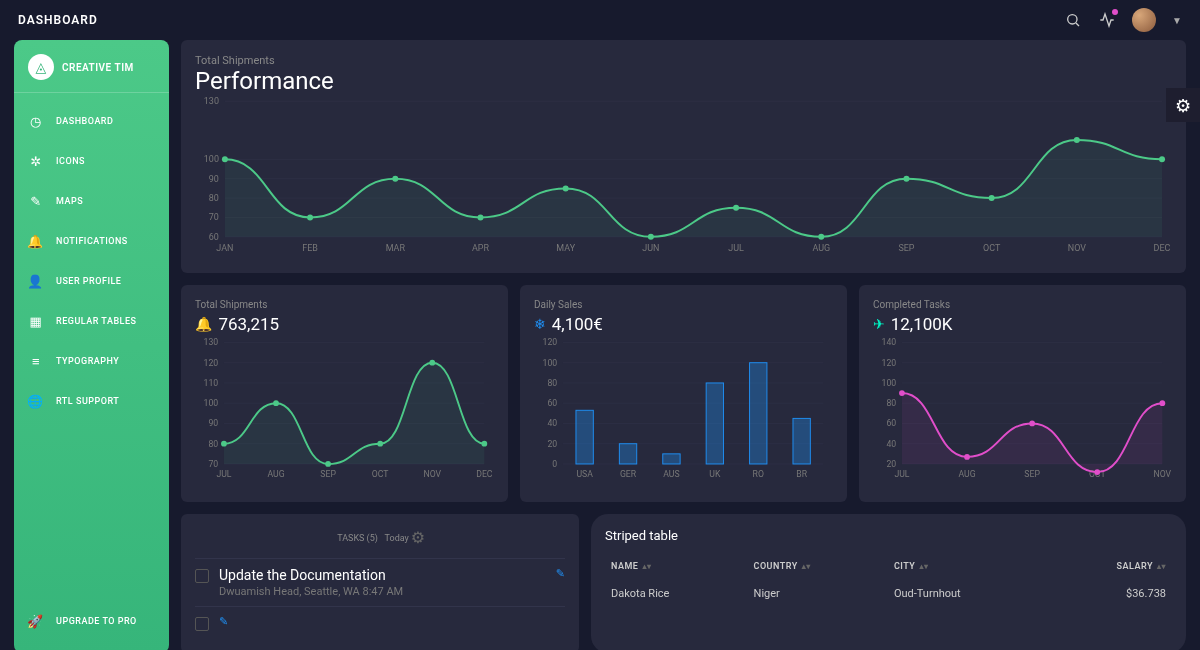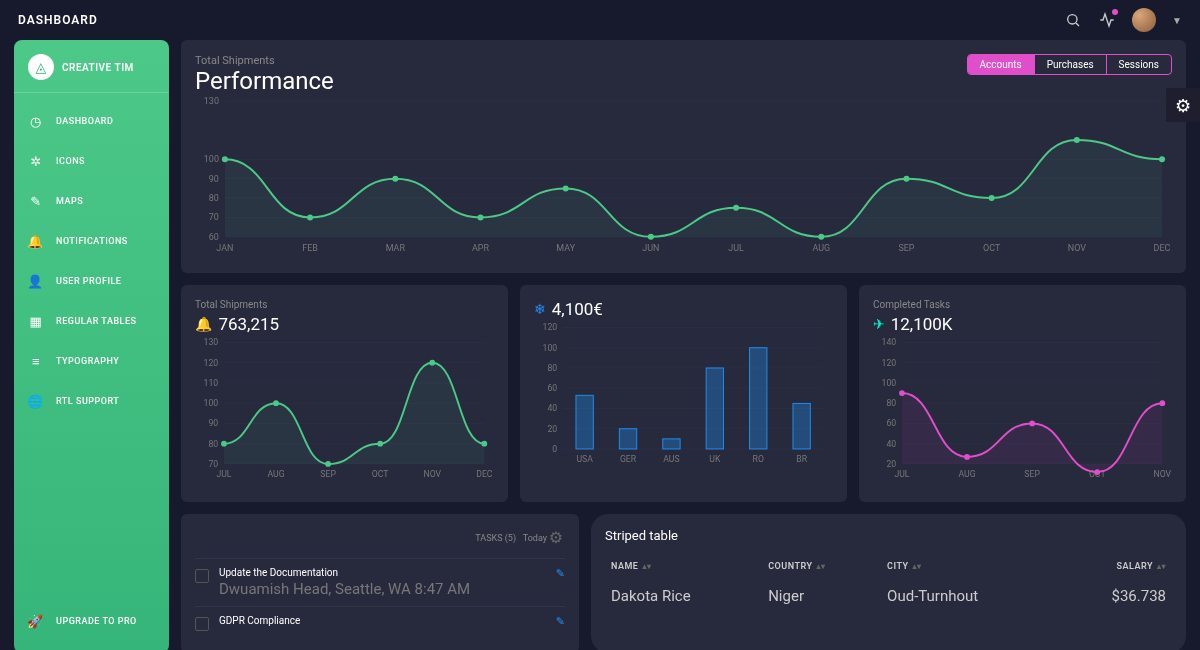--- a/index.html
+++ b/index.html
@@ -39,36 +39,36 @@
 .row3 .card { flex:1; }
 .mini-sub { font-size:10px; color:#888; margin-bottom:4px; }
 .mini-val { font-size:17px; font-weight:400; display:flex; align-items:center; gap:6px; }
 .mini-icon { font-size:14px; }
 .c-pink{color:#e14eca}.c-blue{color:#1f8ef1}.c-teal{color:#00f2c3}
 
 .row2 { display:flex; gap:12px; }
 .tasks-card { flex:0 0 398px; }
 .table-card { flex:1;border-radius:17px; }
 
-.tasks-head { display:flex; justify-content:flex-end; align-items:center; margin-bottom:12px; }
+.tasks-head { display:flex; justify-content:center; align-items:center; margin-bottom:12px; }
 .tasks-title { font-size:11px; }
 .tasks-title span { font-size:9px; color:#888; margin-left:4px; }
 .task-row { display:flex; align-items:flex-start; gap:10px; padding:8px 0; border-top:1px solid #32344b;}
 .task-chk { width:14px; height:14px; border:1px solid #555; border-radius:2px; margin-top:2px; cursor:pointer;}
 .task-text { flex:1; }
-.task-t1 { font-size:10px; }
-.task-t2 { font-size:15px; color:#777; margin-top:2px;}
+.task-t1 { font-size:14px; }
+.task-t2 { font-size:11px; color:#777; margin-top:2px;}
 .task-edit { color:#1f8ef1; font-size:11px; cursor:pointer; }
 
 .table-title { font-size:13px; margin-bottom:10px; }
 table { width:100%; border-collapse:collapse; }
 th { font-size:9px; font-weight:600; text-align:left; padding:8px 6px; color:#ccc; letter-spacing:0.5px;}
 th.r { text-align:right;}
 .sort-ic { font-size:8px; color:#666; margin-left:4px; display:inline-flex; flex-direction:column; line-height:5px;}
-td { font-size:15px; padding:8px 6px; color:#ccc;}
+td { font-size:11px; padding:8px 6px; color:#ccc;}
 td.r { text-align:right;}
 
 .gear-float { position:absolute; top:88px; right:0; width:34px; height:34px; background:#1e1e2f; display:flex; align-items:center; justify-content:center; cursor:pointer; font-size:18px;}
 </style>
 </head>
 <body>
 
 <div class="topbar">
   <div class="topbar-title">DASHBOARD</div>
   <div class="topbar-right">
@@ -139,25 +139,20 @@
     </div>
   </div>
 
   <div class="main">
     <div class="card">
       <div class="perf-head">
         <div>
           <div class="perf-sub">Total Shipments</div>
           <div class="perf-title">Performance</div>
         </div>
-        <div class="perf-tabs" id="perf-tabs">
-            <div class="perf-tab active">Accounts</div>
-            <div class="perf-tab">Purchases</div>
-            <div class="perf-tab">Sessions</div>
-          </div>
       </div>
       <svg id="chart-performance" class="chart-line" viewBox="0 0 980 160" height="160">
           <line x1="30" x2="970" y1="142" y2="142" stroke="#32344b" stroke-width="0.5"></line>
           <text x="24" y="145" text-anchor="end" class="axis">60</text>
           <line x1="30" x2="970" y1="122.57142857142857" y2="122.57142857142857" stroke="#32344b" stroke-width="0.5"></line>
           <text x="24" y="125.57142857142857" text-anchor="end" class="axis">70</text>
           <line x1="30" x2="970" y1="103.14285714285714" y2="103.14285714285714" stroke="#32344b" stroke-width="0.5"></line>
           <text x="24" y="106.14285714285714" text-anchor="end" class="axis">80</text>
           <line x1="30" x2="970" y1="83.71428571428572" y2="83.71428571428572" stroke="#32344b" stroke-width="0.5"></line>
           <text x="24" y="86.71428571428572" text-anchor="end" class="axis">90</text>
@@ -226,20 +221,21 @@
             <path d="M30,111 C 57,111 57,69 84,69 C 111,69 111,132 138,132 C 165,132 165,111 192,111 C 219,111 219,27 246,27 C 273,27 273,111 300,111" fill="none" stroke="#4cc988" stroke-width="2"></path>
             <circle cx="30" cy="111" r="3" fill="#4cc988"></circle>
             <circle cx="84" cy="69" r="3" fill="#4cc988"></circle>
             <circle cx="138" cy="132" r="3" fill="#4cc988"></circle>
             <circle cx="192" cy="111" r="3" fill="#4cc988"></circle>
             <circle cx="246" cy="27" r="3" fill="#4cc988"></circle>
             <circle cx="300" cy="111" r="3" fill="#4cc988"></circle>
           </svg>
       </div>
       <div class="card">
+        <div class="mini-sub">Daily Sales</div>
         <div class="mini-val">
             <span class="mini-icon c-blue">❄</span>
             <span>4,100€</span>
           </div>
         <svg id="chart-sales" class="chart-line" viewBox="0 0 310 150" height="150">
             <line x1="30" x2="300" y1="132" y2="132" stroke="#32344b" stroke-width="0.5"></line>
             <text x="24" y="135" text-anchor="end" class="axis">0</text>
             <line x1="30" x2="300" y1="111" y2="111" stroke="#32344b" stroke-width="0.5"></line>
             <text x="24" y="114" text-anchor="end" class="axis">20</text>
             <line x1="30" x2="300" y1="90" y2="90" stroke="#32344b" stroke-width="0.5"></line>
@@ -313,23 +309,20 @@
             <div class="task-row">
               <div class="task-chk"></div>
               <div class="task-text">
                 <div class="task-t1">Update the Documentation</div>
                 <div class="task-t2">Dwuamish Head, Seattle, WA 8:47 AM</div>
               </div>
               <div class="task-edit">✎</div>
             </div>
             <div class="task-row">
               <div class="task-chk"></div>
-              <div class="task-text">
-                <div class="task-t1">GDPR Compliance</div>
-              </div>
               <div class="task-edit">✎</div>
             </div>
           </div>
       </div>
       <div class="card table-card">
         <div class="table-title">Striped table</div>
         <table>
           <thead>
               <tr id="thead-row">
                 <th>NAME<span class="sort-ic">▴▾</span></th>

